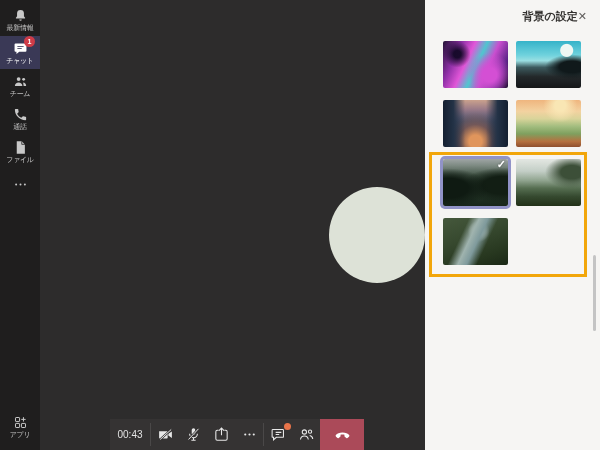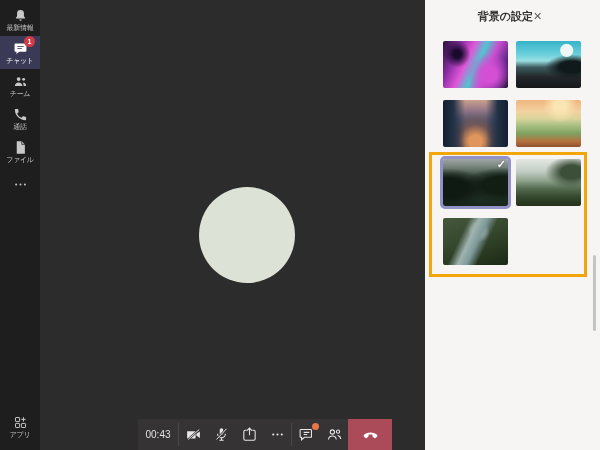--- a/index.html
+++ b/index.html
@@ -17,42 +17,42 @@
   .rail-icon { position:relative; width:16px; height:16px; display:flex; align-items:center;
                justify-content:center; }
   .rail-icon svg { display:block; }
   .rail-label { font-size:7px; line-height:8px; margin-top:1px; letter-spacing:-0.3px; }
   .badge { position:absolute; top:-4px; right:-7px; min-width:11px; height:11px; border-radius:6px;
            background:var(--badge-red,#cf3b47); color:#fff; font-size:7px; line-height:11px;
            text-align:center; padding:0 2px; font-weight:bold; }
   .rail-bottom { padding-bottom:7px; }
 
   
-  .stage { flex:1; position:relative; display:flex; align-items:center; justify-content:center;
-           background:var(--stage-bg,#2d2c2c);margin-left:28px; }
+  .stage { flex:1; position:relative; display:flex; align-items:center; justify-content:flex-end;
+           background:var(--stage-bg,#2d2c2c); }
   .avatar { width:96px; height:96px; border-radius:50%; background:var(--avatar,#dde2d7);
             margin-top:20px; }
 
   
   .ctrl-bar { position:absolute; left:70px; bottom:0; height:31px; width:254px;
               background:var(--bar-bg,#353333); display:flex; align-items:stretch; }
   .timer { width:42px; display:flex; align-items:center; justify-content:center;
            color:#e3e3e3; font-size:10px; }
   #ctrl-list { display:flex; flex:1; align-items:stretch; }
   .vdivider { width:1px; background:#4a4848; margin:4px 0; }
   .ctrl-btn { width:28px; display:flex; align-items:center; justify-content:center;
               color:#e8e8e8; cursor:pointer; position:relative; }
   .ctrl-btn.danger { width:44px; background:var(--hangup,#ab4a59); color:#fff; }
   .ctrl-icon { position:relative; display:flex; }
   .notif-dot { position:absolute; top:-3px; right:-4px; width:7px; height:7px; border-radius:50%;
                background:var(--notif,#e8744a); }
 
   
   .panel { width:175px; background:var(--panel-bg,#f6f5f3); position:relative; flex-shrink:0; }
-  .panel-header { display:flex; justify-content:center; align-items:center;
+  .panel-header { display:flex; justify-content:flex-end; align-items:center;
                   padding:9px 13px 0 8px; }
   .panel-title { font-size:11px; font-weight:bold; color:#33312f; }
   .panel-close { background:none; border:none; font-size:11px; color:#5f5d5b; cursor:pointer;
                  font-family:inherit; line-height:11px; }
   .thumb-grid { position:absolute; top:41px; left:18px; width:138px; display:grid;
                 grid-template-columns:65px 65px; grid-auto-rows:47px; column-gap:8px; row-gap:12px; }
   .thumb { width:65px; height:47px; border-radius:2px; cursor:pointer; position:relative; }
   .thumb.selected { box-shadow:0 0 0 3px var(--sel-border,#9193c8); }
   .check { position:absolute; top:-1px; right:2px; color:#fff; font-size:11px; font-weight:bold;
            text-shadow:0 0 2px rgba(0,0,0,.5); }

